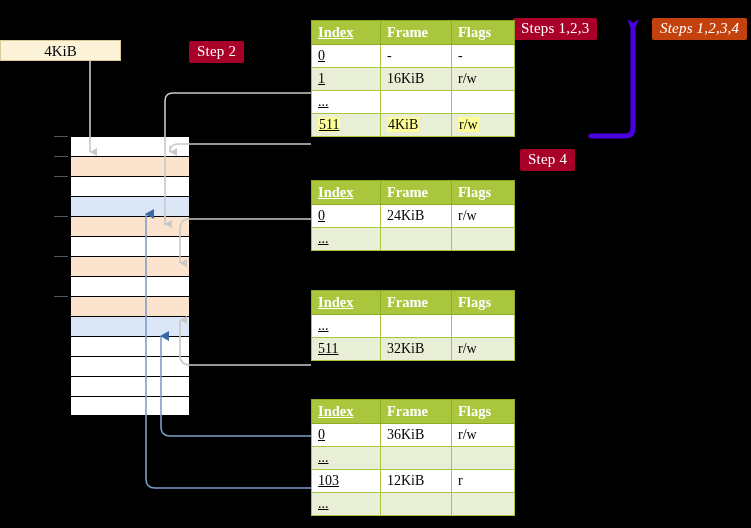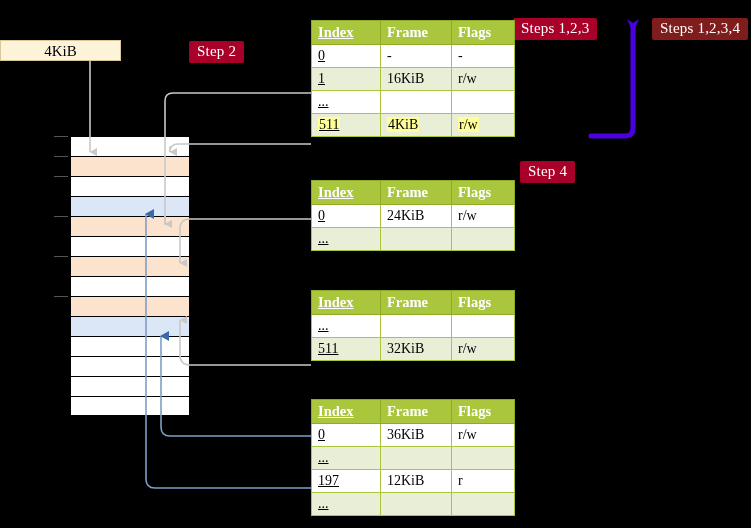--- a/index.html
+++ b/index.html
@@ -16,21 +16,21 @@
     color:#ffffff;
     font-family:"Liberation Serif", serif;
     font-size:15px;
     line-height:19px;
     padding:1px 8px 2px 8px;
     border-radius:2px;
     white-space:nowrap;
     letter-spacing:.2px;
   }
   .badge.red{background:#a80028;}
-  .badge.violet{background:#7f1d1d;}
+  .badge.violet{background:#c2410c;font-style:italic;}
 
   
   .kib-box{
     position:absolute;
     background:#fdf3d9;
     border:1px solid #d9c99a;
     box-sizing:border-box;
     text-align:center;
     font-size:15px;
     line-height:20px;
@@ -97,21 +97,21 @@
   </div>
 
   <div class="badge red" style="left:513px;top:18px;">
     <span>Steps 1,2,3</span>
   </div>
 
   <div class="badge violet" style="left:652px;top:18px;">
     <span>Steps 1,2,3,4</span>
   </div>
 
-  <div class="badge red" style="left:520px;top:161px;">
+  <div class="badge red" style="left:520px;top:149px;">
     <span>Step 4</span>
   </div>
 
   <div class="memcol" id="memcol">
       <div class="memrow" style="top: 0px;"></div>
       <div class="tick" style="top: 0px;"></div>
       <div class="memrow peach" style="top: 20px;"></div>
       <div class="tick" style="top: 20px;"></div>
       <div class="memrow" style="top: 40px;"></div>
       <div class="tick" style="top: 40px;"></div>
@@ -220,21 +220,21 @@
           <td class="col-i">0</td>
           <td class="col-f">36KiB</td>
           <td class="col-g">r/w</td>
         </tr>
         <tr class="alt">
           <td class="col-i">...</td>
           <td class="col-f">&nbsp;</td>
           <td class="col-g">&nbsp;</td>
         </tr>
         <tr>
-          <td class="col-i">197</td>
+          <td class="col-i">103</td>
           <td class="col-f">12KiB</td>
           <td class="col-g">r</td>
         </tr>
         <tr class="alt">
           <td class="col-i">...</td>
           <td class="col-f">&nbsp;</td>
           <td class="col-g">&nbsp;</td>
         </tr>
       </tbody>
   </table>

